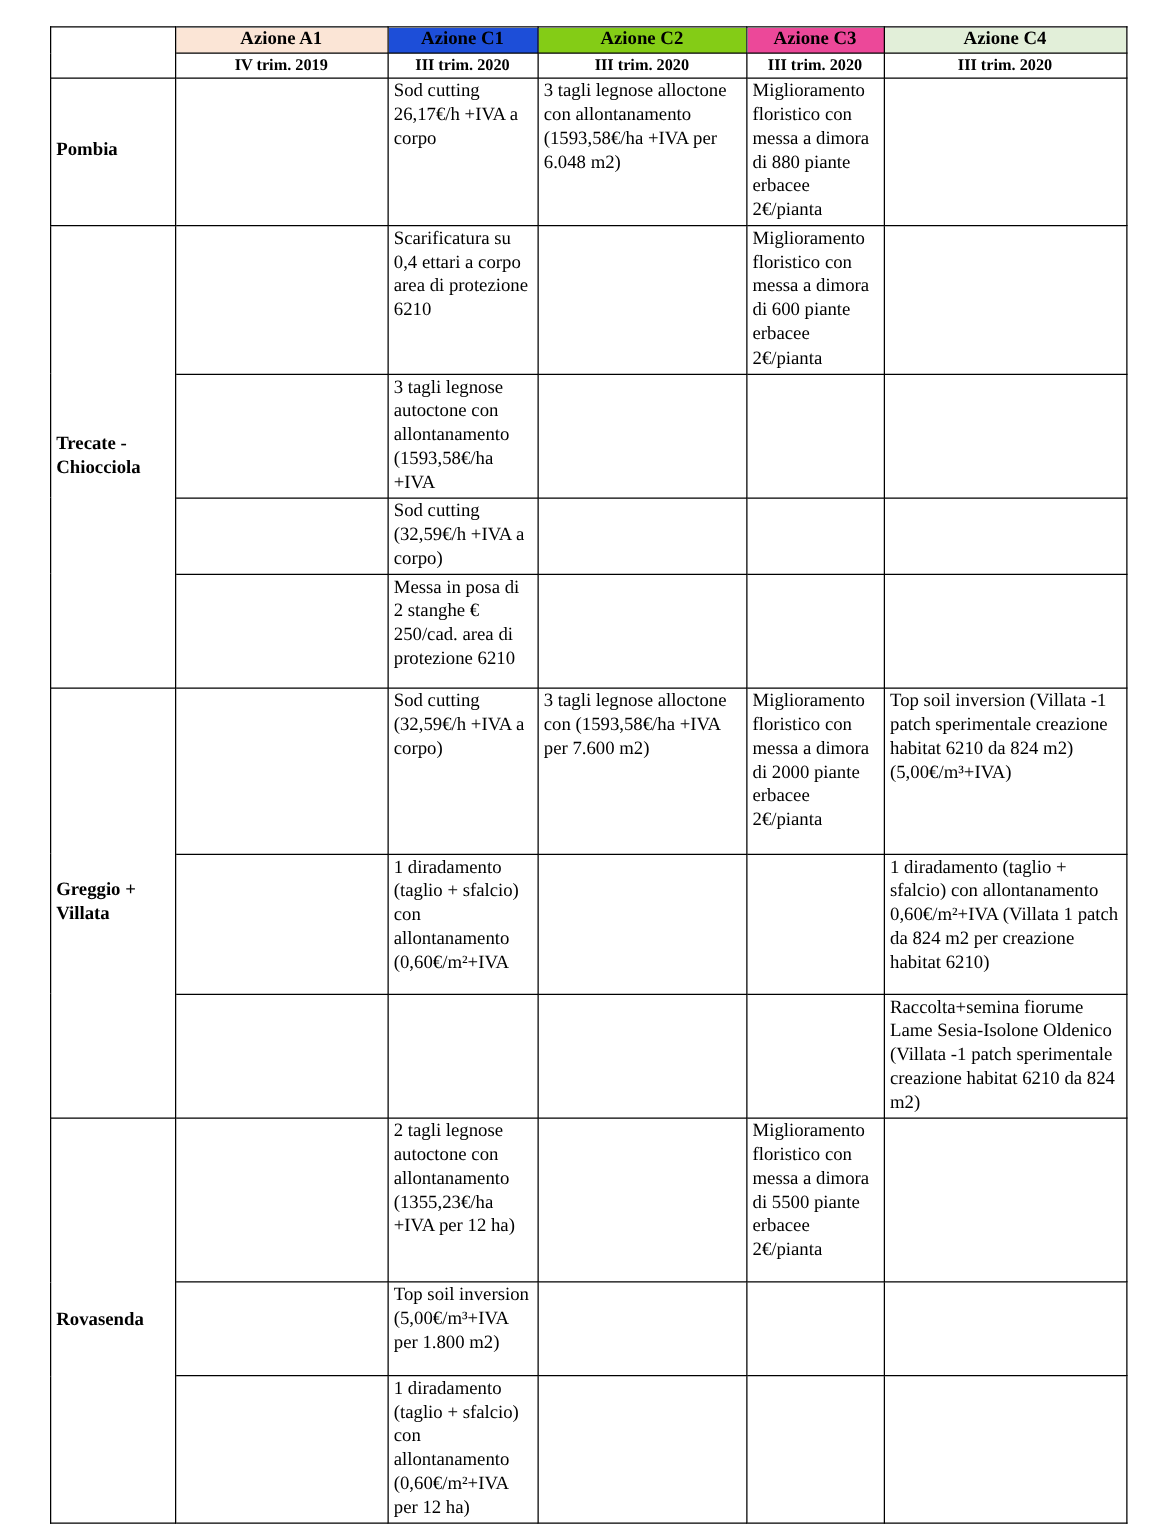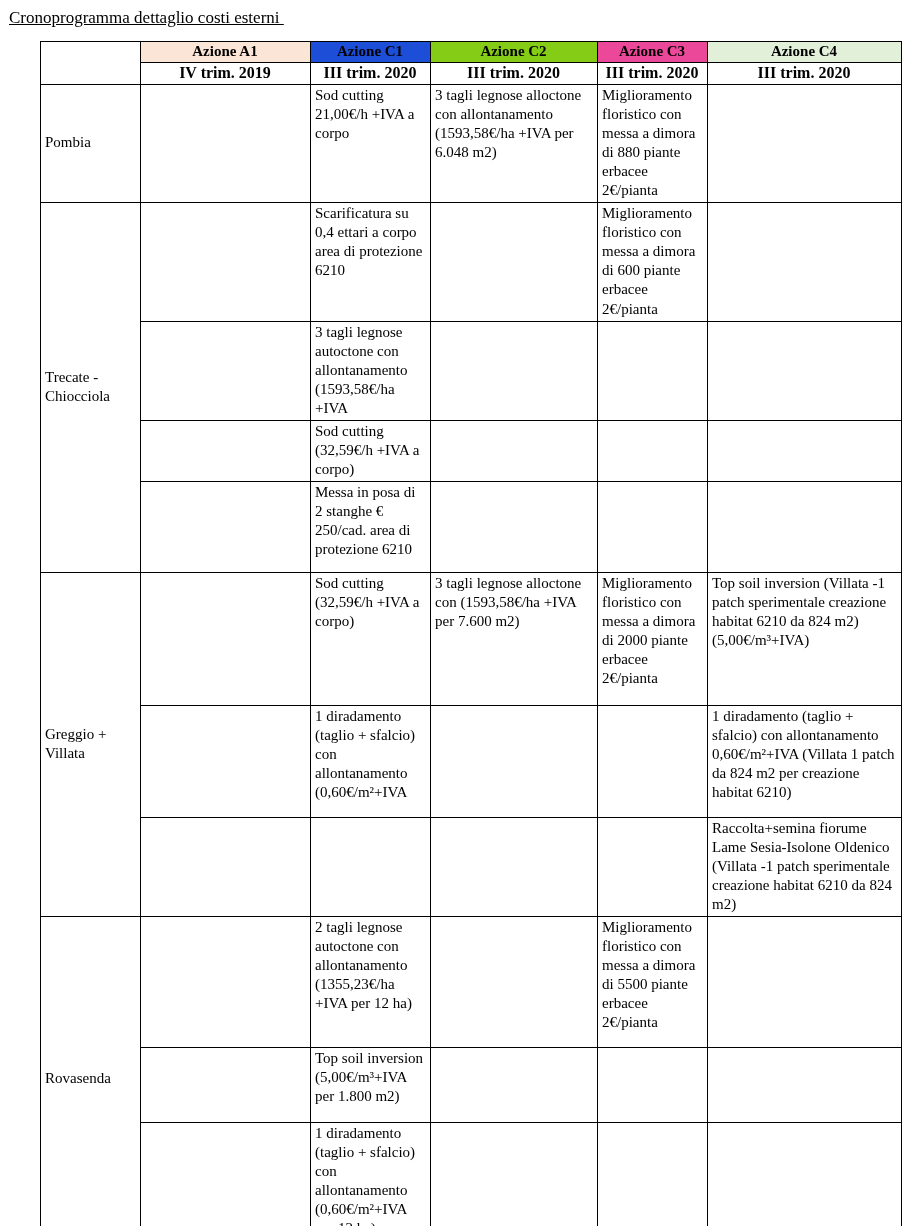--- a/index.html
+++ b/index.html
@@ -40,48 +40,47 @@
     background: #ffffff;
   }
   th.col-head {
     font-size: 15px;
     font-weight: bold;
     text-align: center;
     vertical-align: middle;
     padding: 1px 2px;
   }
   th.period-head {
-    font-size: 16px;
+    font-size: 13px;
     font-weight: bold;
     text-align: center;
     vertical-align: middle;
     background: #ffffff;
     padding: 0 2px 1px 2px;
     font-family: Liberation Serif, serif;
   }
   td.row-label {
     font-size: 15px;
-    font-weight: normal;
+    font-weight: bold;
     text-align: left;
     vertical-align: middle;
     padding-left: 8px;
     line-height: 1.3;
   }
   td.cell {
     font-size: 15px;
     text-align: left;
     vertical-align: top;
     line-height: 1.27;
   }
 </style>
 </head>
 <body>
 
 <div class="page">
-  <div class="doc-title">Cronoprogramma dettaglio costi esterni </div>
   <table class="grid">
     <colgroup>
         <col style="width: 100px;">
         <col style="width: 170px;">
         <col style="width: 120px;">
         <col style="width: 167px;">
         <col style="width: 110px;">
         <col style="width: 194px;">
       </colgroup>
     <thead>
@@ -98,21 +97,21 @@
           <th class="period-head">III trim. 2020</th>
           <th class="period-head">III trim. 2020</th>
           <th class="period-head">III trim. 2020</th>
           <th class="period-head">III trim. 2020</th>
         </tr>
       </thead>
     <tbody>
         <tr style="height: 113px;">
           <td class="row-label" rowspan="1">Pombia</td>
           <td class="cell"></td>
-          <td class="cell">Sod cutting 21,00€/h +IVA a corpo</td>
+          <td class="cell">Sod cutting 26,17€/h +IVA a corpo</td>
           <td class="cell">3 tagli legnose alloctone con allontanamento (1593,58€/ha +IVA per 6.048 m2)</td>
           <td class="cell">Miglioramento floristico con messa a dimora di 880 piante erbacee 2€/pianta</td>
           <td class="cell"></td>
         </tr>
         <tr style="height: 109px;">
           <td class="row-label" rowspan="4">Trecate - Chiocciola</td>
           <td class="cell"></td>
           <td class="cell">Scarificatura su 0,4 ettari a corpo area di protezione 6210</td>
           <td class="cell"></td>
           <td class="cell">Miglioramento floristico con messa a dimora di 600 piante erbacee 2€/pianta</td>

